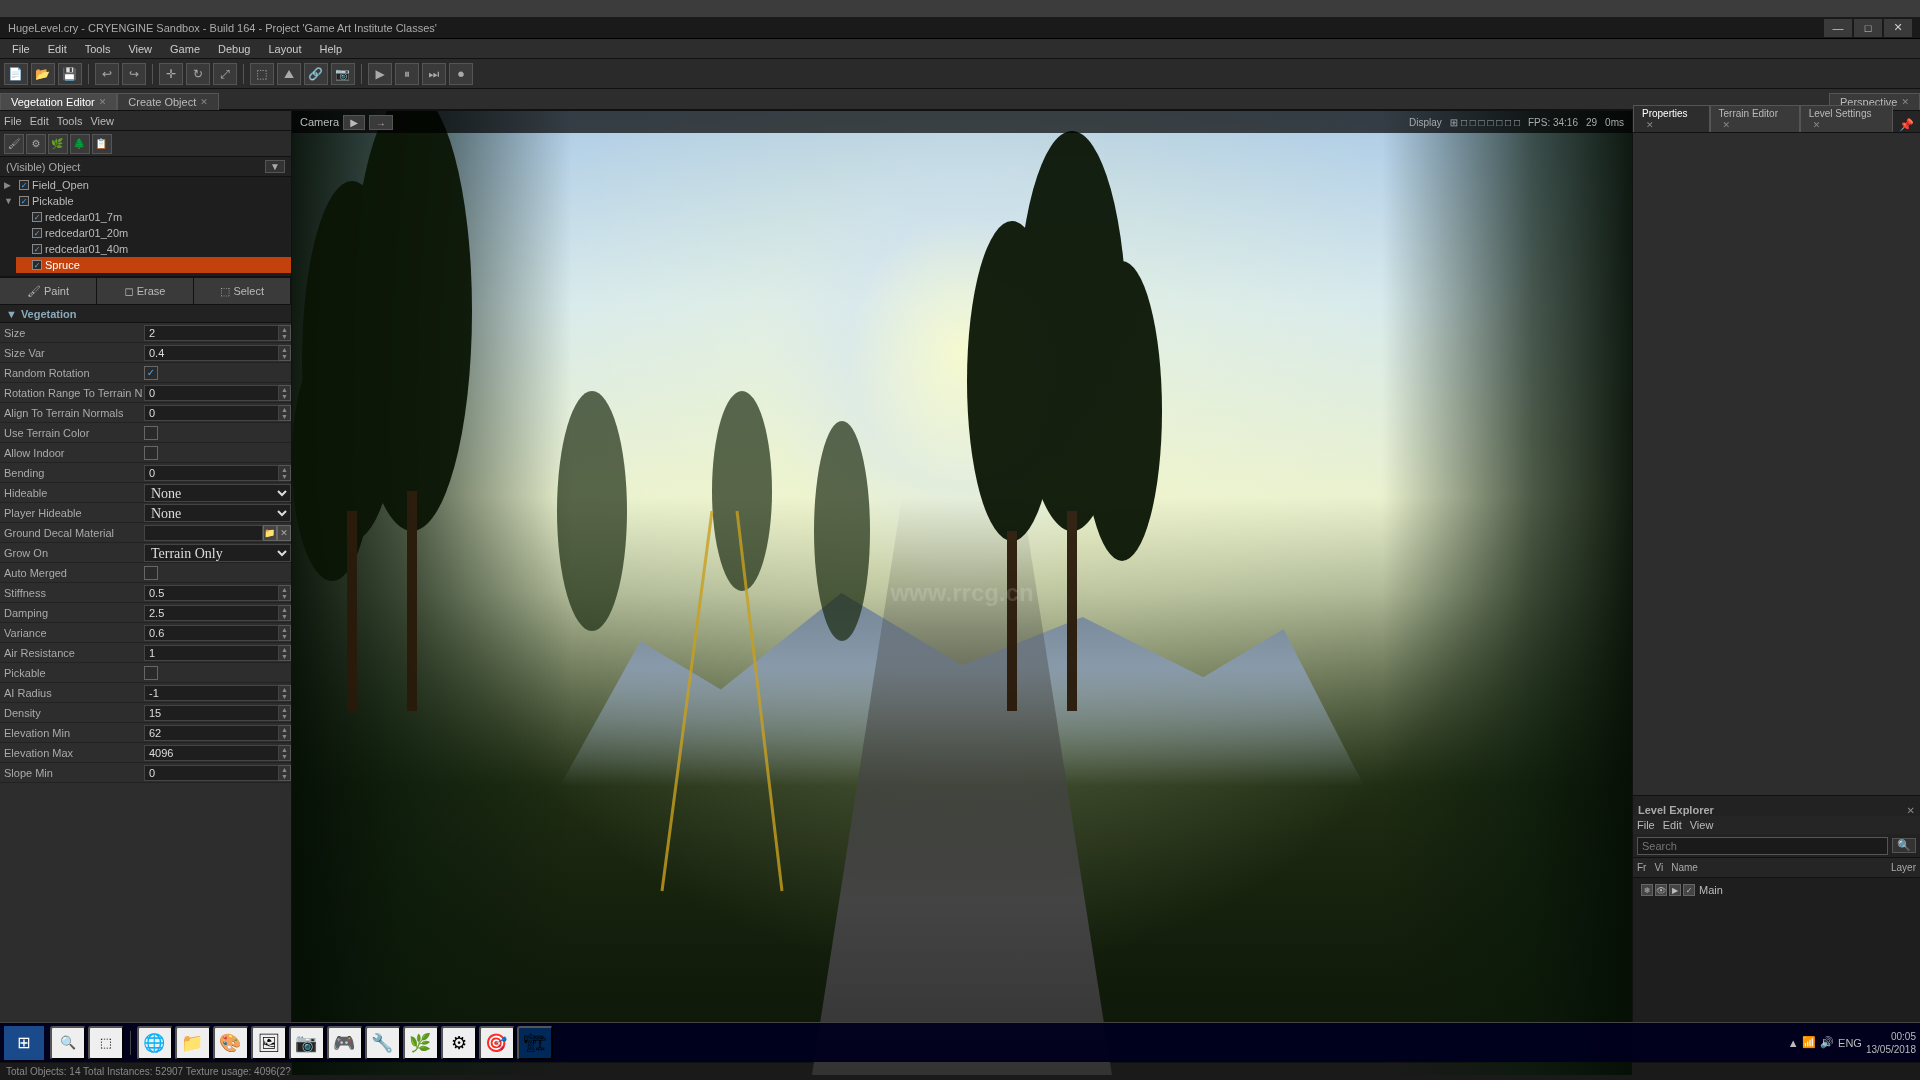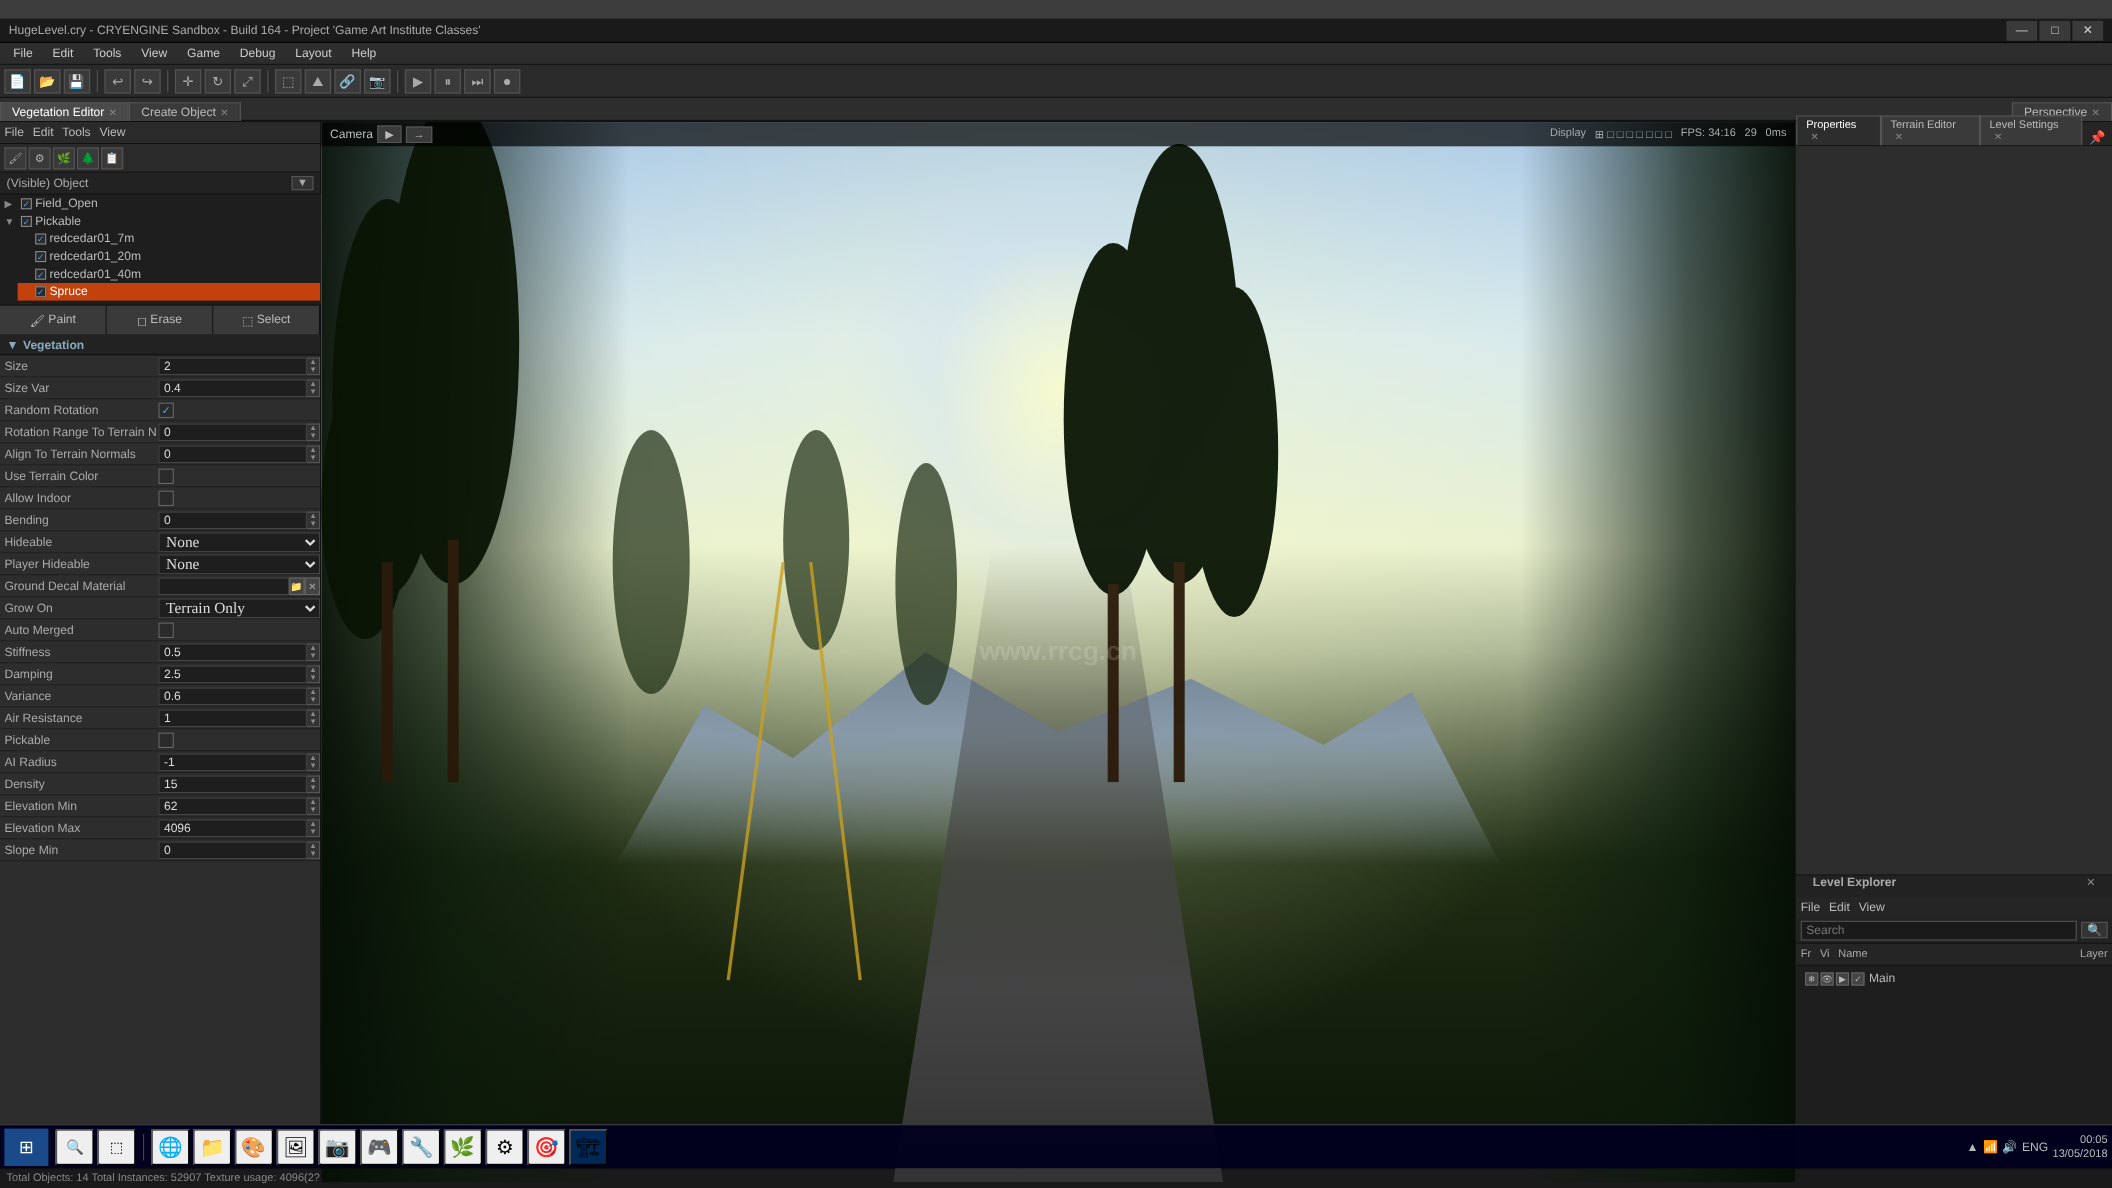--- a/index.html
+++ b/index.html
@@ -385,22 +385,22 @@
       height: 280px;
       border-top: 1px solid #111;
       background: #2a2a2a;
       display: flex;
       flex-direction: column;
     }
     #le-title {
       height: 20px;
       background: #222;
       display: flex;
-      align-items: flex-start;
-      padding: 0 15px;
+      align-items: flex-end;
+      padding: 0 5px;
       font-size: 11px;
       color: #aaa;
       font-weight: bold;
     }
     #le-menu {
       height: 18px;
       background: #252525;
       display: flex;
       align-items: center;
       padding: 0 4px;

